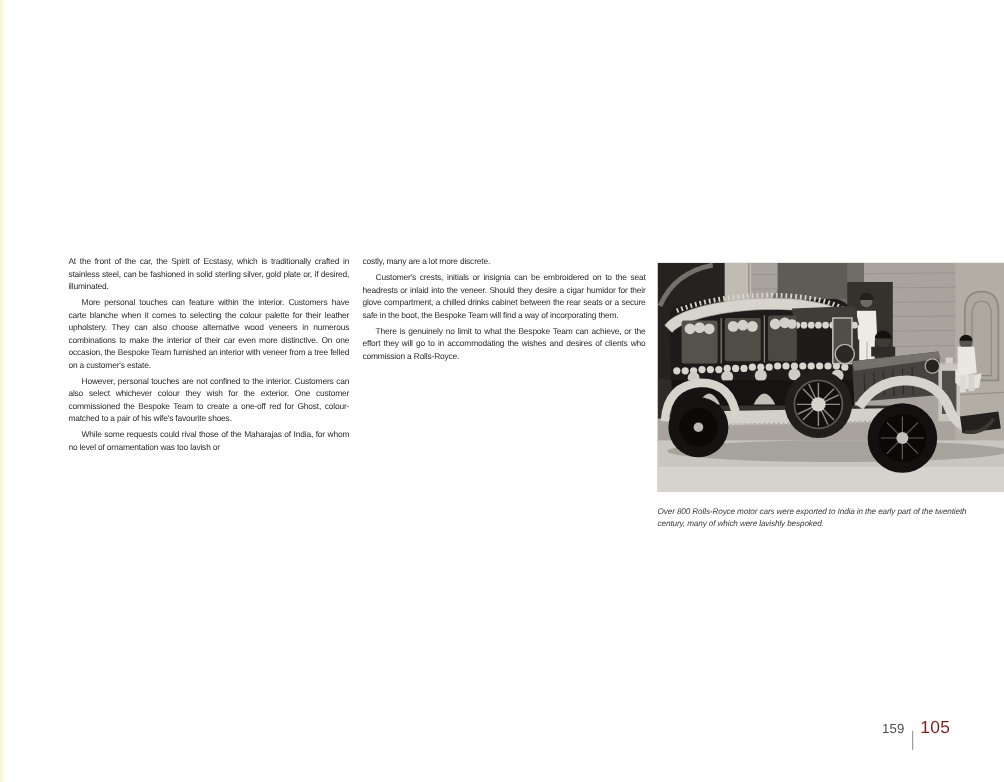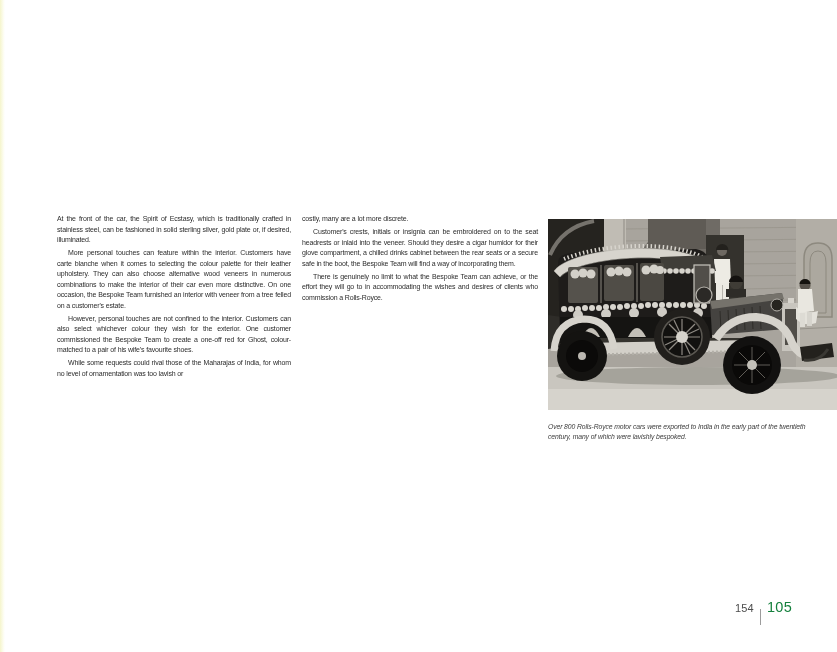--- a/index.html
+++ b/index.html
@@ -34,21 +34,21 @@
   .caption {
     position:absolute; left:548px; top:422px; width:268px;
     font-size:6.8px; line-height:9.8px; font-style:italic;
     letter-spacing:-0.1px; color:#3a3a3a;
   }
   .folio {
     position:absolute; left:722px; top:599px; width:70px; height:24px;
     display:flex; align-items:baseline; justify-content:flex-end; gap:6px;
   }
   .folio .n-left  { font-size:11px;  color:#4c4c4c; letter-spacing:0.2px; }
-  .folio .n-right { font-size:14.5px; color:#15803d; letter-spacing:0.3px;text-align:center; }
+  .folio .n-right { font-size:14.5px; color:#7f1d1d; letter-spacing:0.3px;text-align:center; }
   .folio .bar { width:1px; height:16px; background:#9c9c9c; align-self:flex-end; margin-bottom:-2px; }
 </style>
 </head>
 <body>
 
 <div class="scan-edge"></div>
 
 <div class="col col-1">
   <p>At the front of the car, the Spirit of Ecstasy, which is traditionally crafted in stainless steel, can be fashioned in solid sterling silver, gold plate or, if desired, illuminated.</p>
   <p class="ind">More personal touches can feature within the interior. Customers have carte blanche when it comes to selecting the colour palette for their leather upholstery. They can also choose alternative wood veneers in numerous combinations to make the interior of their car even more distinctive. On one occasion, the Bespoke Team furnished an interior with veneer from a tree felled on a customer's estate.</p>
@@ -254,16 +254,16 @@
     </g>
     <circle cx="204" cy="146" r="5" fill="#c3c0b9"></circle>
     <path d="M252,128 L284,124 L286,138 L254,142 Z" fill="#23211d"></path>
     <path d="M256,141 Q272,143 280,130" stroke="#3a3833" stroke-width="3" fill="none"></path>
   </svg>
 </div>
 
 <div class="caption">Over 800 Rolls-Royce motor cars were exported to India in the early part of the twentieth century, many of which were lavishly bespoked.</div>
 
 <div class="folio">
-  <span class="n-left">154</span>
+  <span class="n-left">159</span>
   <span class="bar"></span>
   <span class="n-right">105</span>
 </div>
 
 </body></html>

